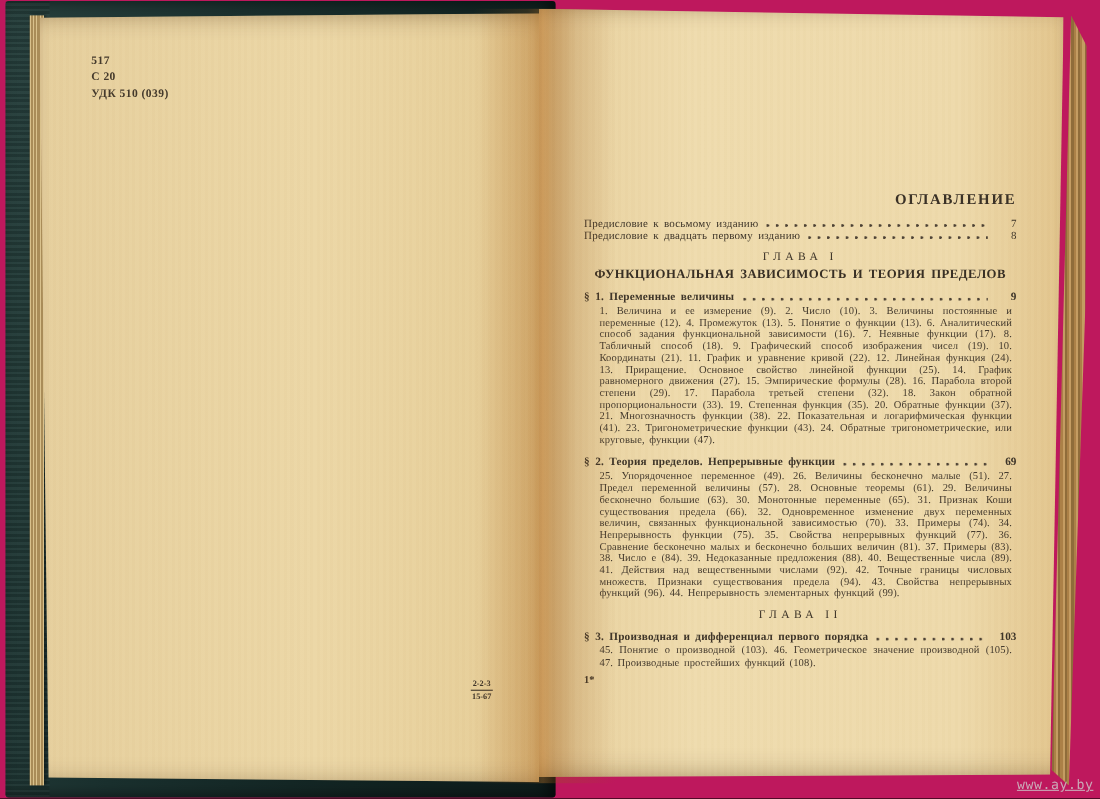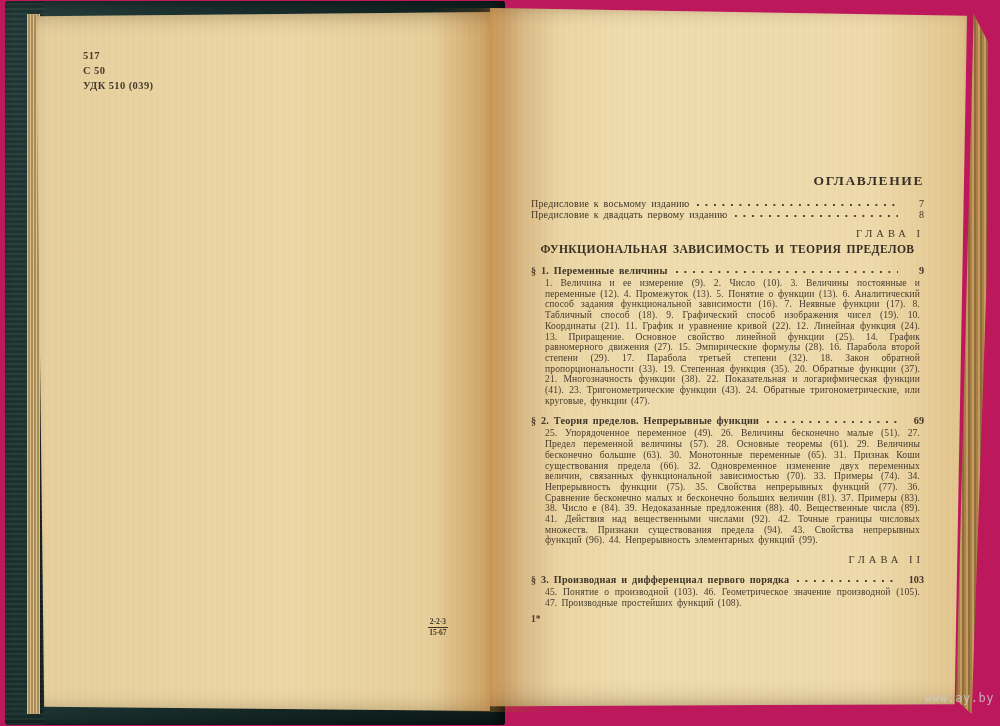--- a/index.html
+++ b/index.html
@@ -55,47 +55,47 @@
   .toc-title{margin:0 0 9px;text-align:right;font-size:13.5px;font-weight:bold;
       letter-spacing:1.6px;color:#3a3126;}
   .toc-line{display:flex;align-items:flex-end;font-size:10px;line-height:11px;white-space:nowrap;}
   .toc-label{letter-spacing:.2px;word-spacing:2px;}
   .toc-line .dots{flex:1;height:4px;margin:0 6px 2px 7px;
       background-image:radial-gradient(circle at 2px 2px,#4c4134 1.05px,rgba(0,0,0,0) 1.4px);
       background-size:8.5px 4px;background-repeat:repeat-x;}
   .pagenum{width:20px;text-align:right;flex:0 0 auto;}
   .section-line{font-weight:bold;font-size:10.2px;margin-top:9px;}
   .section-line .pagenum{font-weight:bold;}
-  .chapter-heading{margin-top:8px;text-align:right;font-size:10.5px;letter-spacing:4px;
+  .chapter-heading{margin-top:8px;text-align:center;font-size:10.5px;letter-spacing:4px;
       color:#3e3529;}
   .chapter-title{margin-top:4px;text-align:center;font-size:11.6px;font-weight:bold;
       letter-spacing:.4px;word-spacing:2px;color:#382f24;}
   .section-body{margin:2px 4px 0 14px;text-align:justify;font-size:9.6px;line-height:10.7px;
       word-spacing:1.6px;letter-spacing:.1px;color:#453b2e;}
   .footnote-mark{margin-top:5px;font-size:9.5px;font-weight:bold;}
 
-  .watermark{position:absolute;right:6px;bottom:21px;color:rgba(205,205,205,.8);
-      font-family:"DejaVu Sans Mono","Liberation Mono",monospace;font-size:12px;letter-spacing:.5px;}
+  .watermark{position:absolute;right:6px;bottom:6px;color:rgba(205,205,205,.8);
+      font-family:"DejaVu Sans Mono","Liberation Mono",monospace;font-size:12px;letter-spacing:.5px;text-decoration:underline;}
 </style>
 </head>
 <body>
 
 <div class="scene">
 
   <div class="book-cover"></div>
   <div class="cover-texture"></div>
 
   <div class="edges-left"></div>
   <div class="edges-right"></div>
 
   <div class="page left-page">
     <div class="paper-grain"></div>
     <div class="stamp">
       <div>517</div>
-      <div>С 50</div>
+      <div>С 20</div>
       <div>УДК 510 (039)</div>
     </div>
     <div class="printers-mark">
       <div class="pm-top">2-2-3</div>
       <div class="pm-bottom">15-67</div>
     </div>
   </div>
 
   <div class="page right-page">
     <div class="paper-grain"></div>

